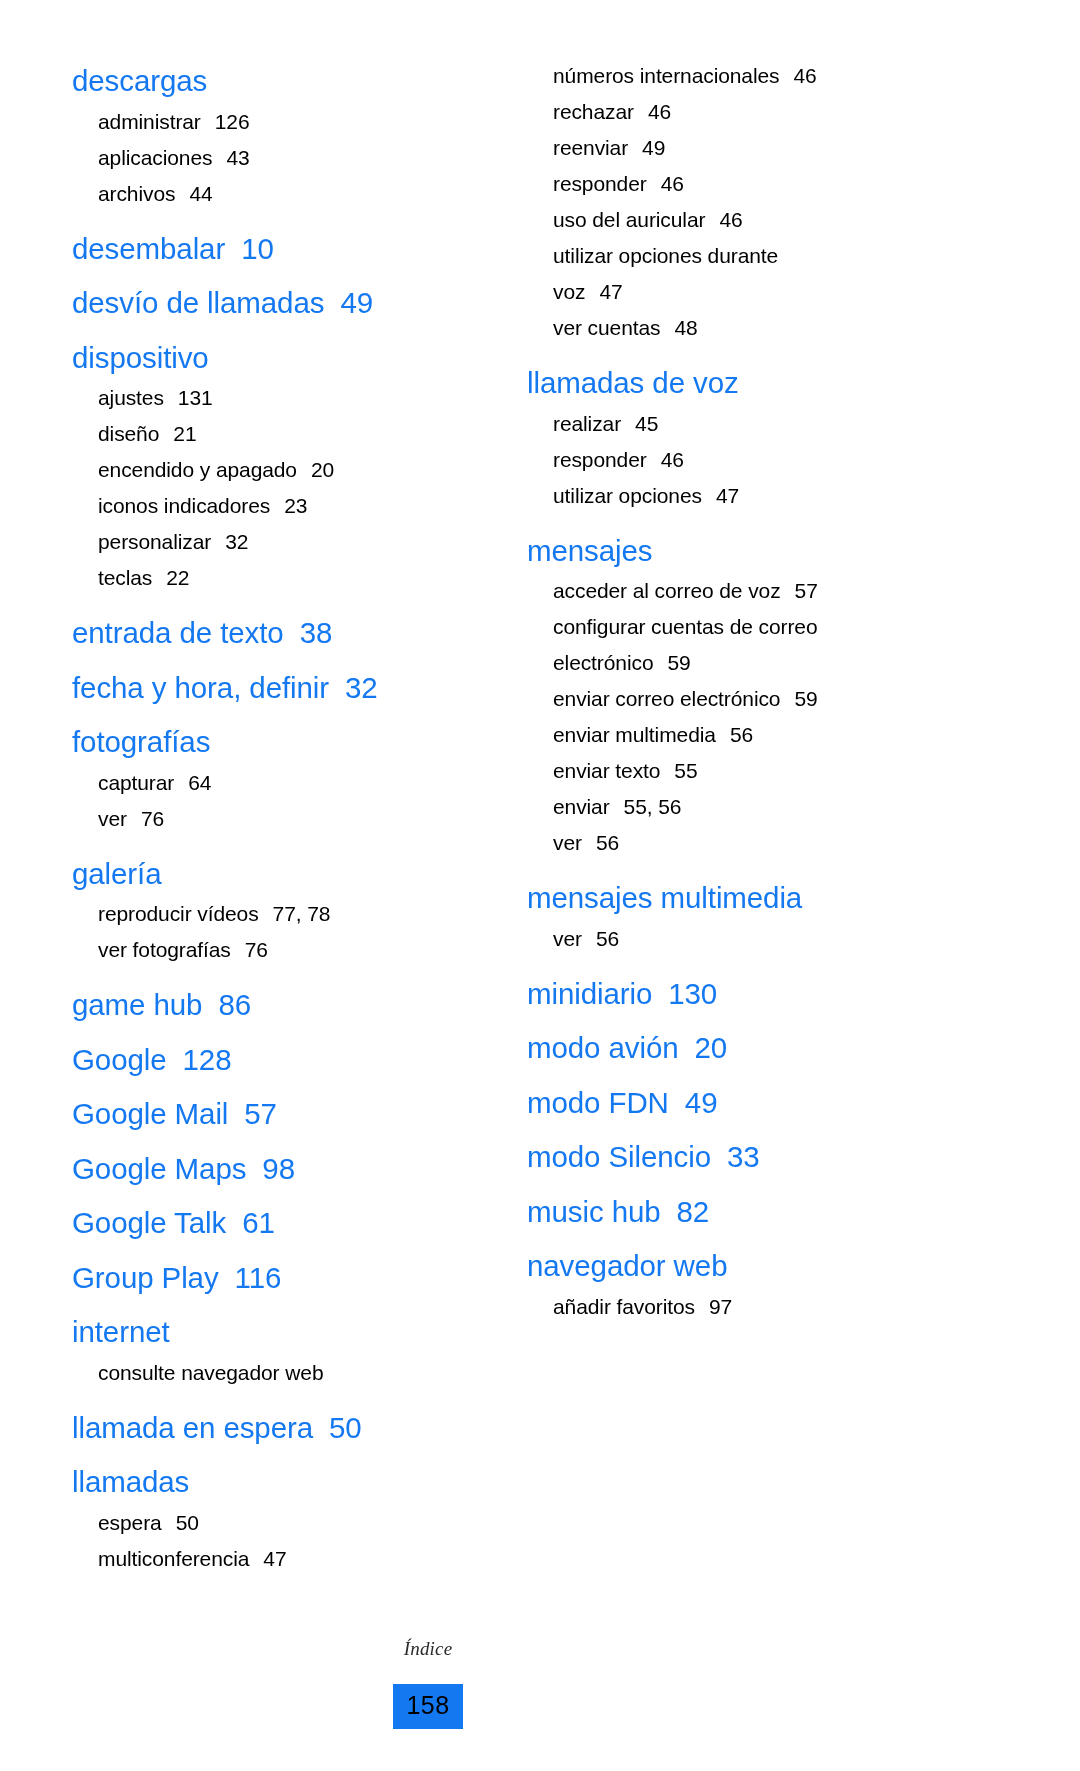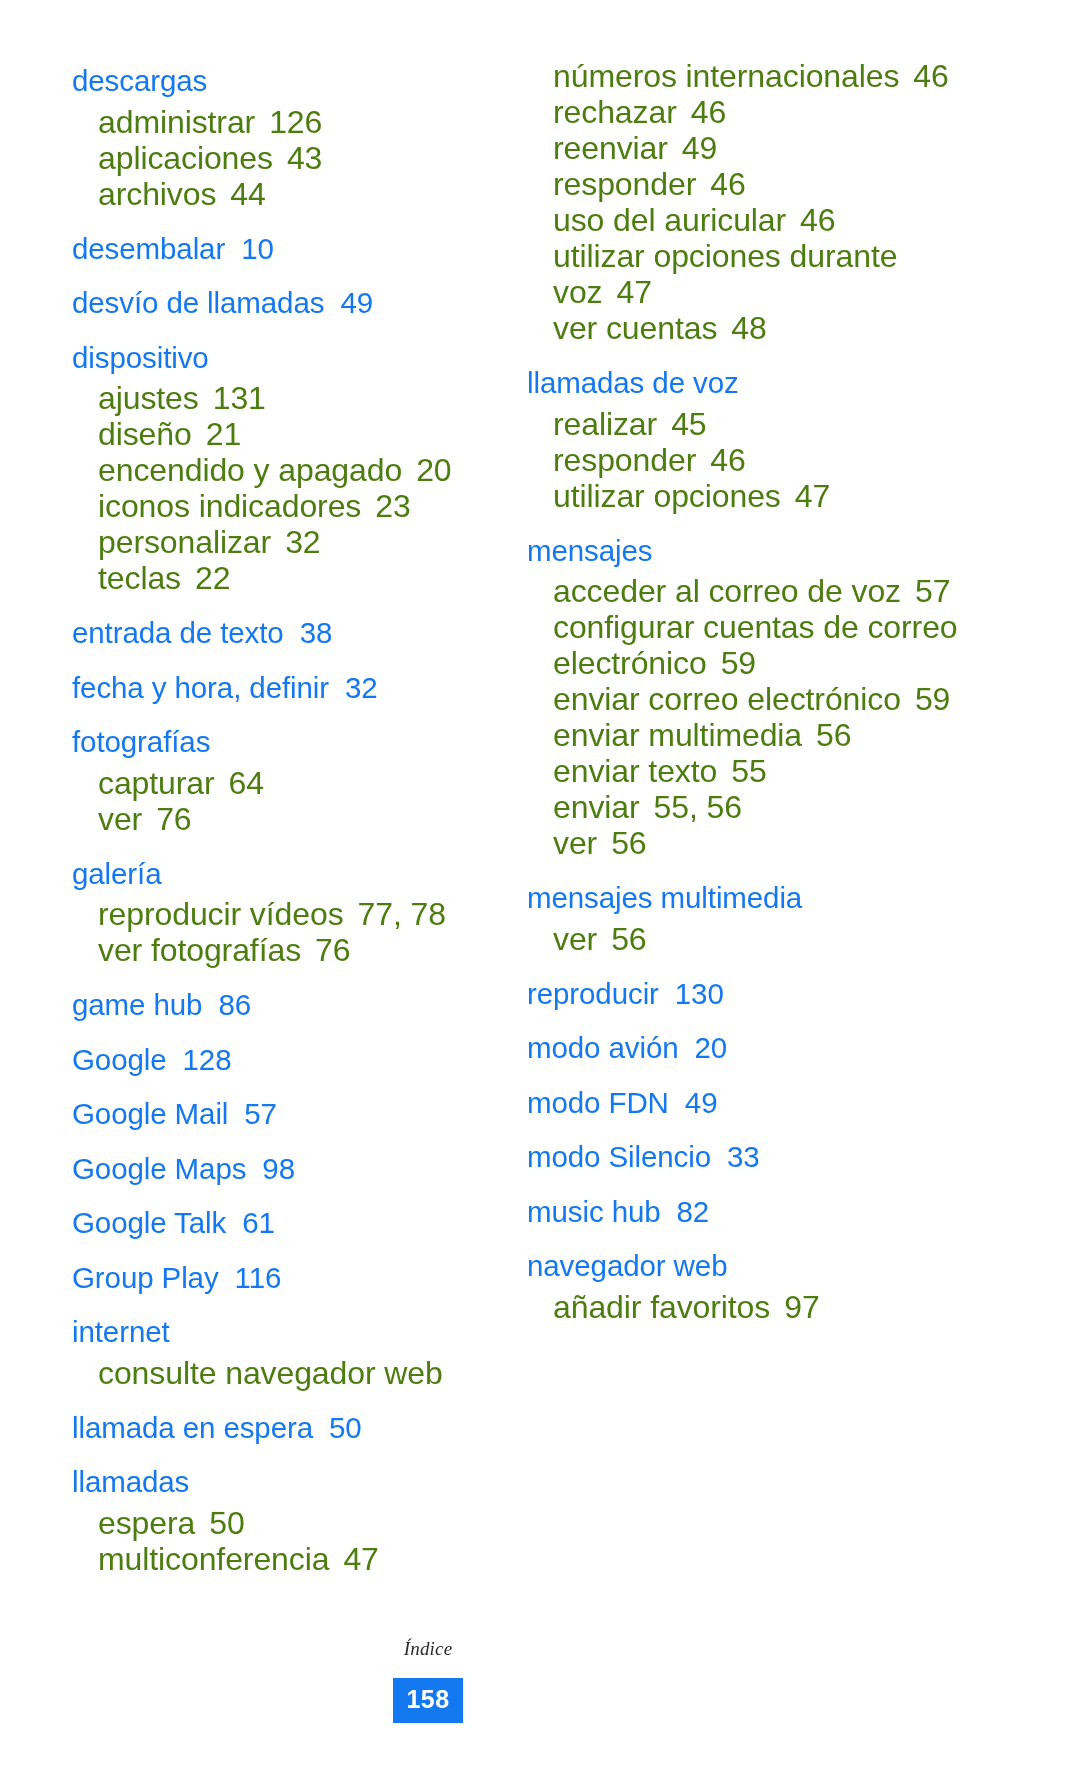--- a/index.html
+++ b/index.html
@@ -58,22 +58,22 @@
     white-space: nowrap;
     margin-top: 9px;
   }
   .entry-main:first-child { margin-top: 0; }
   .entry-main .pg {
     margin-left: 16px;
   }
 
   
   .entry-sub {
-    color: #4d7c0f;
-    font-size: 32px;
+    color: #000000;
+    font-size: 21px;
     line-height: 36px;
     letter-spacing: -0.1px;
     padding-left: 26px;
     margin-top: 0;
   }
   .entry-sub .pg {
     margin-left: 14px;
   }
   .entry-sub .cont {
     display: block;
@@ -93,25 +93,25 @@
   }
   .footer-label {
     font-family: "Liberation Serif", serif;
     font-style: italic;
     font-size: 19px;
     color: #2b2b2b;
     letter-spacing: 0.2px;
   }
   .page-badge {
     display: inline-block;
-    margin-top: 18px;
+    margin-top: 24px;
     background: #1478f0;
-    color: #ffffff;
+    color: #000000;
     font-size: 25px;
-    font-weight: bold;
+    font-weight: normal;
     line-height: 1;
     padding: 9px 13px 11px 13px;
     letter-spacing: 0.5px;
   }
 </style>
 </head>
 <body>
 
 <div class="page">
 
@@ -166,21 +166,21 @@
         <div class="entry-main after-sub"><span>mensajes</span></div>
         <div class="entry-sub"><span>acceder al correo de voz</span><span class="pg">57</span></div>
         <div class="entry-sub"><span>configurar cuentas de correo</span><span class="cont"><span>electrónico</span><span class="pg">59</span></span></div>
         <div class="entry-sub"><span>enviar correo electrónico</span><span class="pg">59</span></div>
         <div class="entry-sub"><span>enviar multimedia</span><span class="pg">56</span></div>
         <div class="entry-sub"><span>enviar texto</span><span class="pg">55</span></div>
         <div class="entry-sub"><span>enviar</span><span class="pg">55, 56</span></div>
         <div class="entry-sub"><span>ver</span><span class="pg">56</span></div>
         <div class="entry-main after-sub"><span>mensajes multimedia</span></div>
         <div class="entry-sub"><span>ver</span><span class="pg">56</span></div>
-        <div class="entry-main after-sub"><span>reproducir</span><span class="pg">130</span></div>
+        <div class="entry-main after-sub"><span>minidiario</span><span class="pg">130</span></div>
         <div class="entry-main"><span>modo avión</span><span class="pg">20</span></div>
         <div class="entry-main"><span>modo FDN</span><span class="pg">49</span></div>
         <div class="entry-main"><span>modo Silencio</span><span class="pg">33</span></div>
         <div class="entry-main"><span>music hub</span><span class="pg">82</span></div>
         <div class="entry-main"><span>navegador web</span></div>
         <div class="entry-sub"><span>añadir favoritos</span><span class="pg">97</span></div>
       </div>
   </div>
 
   <div class="footer">

